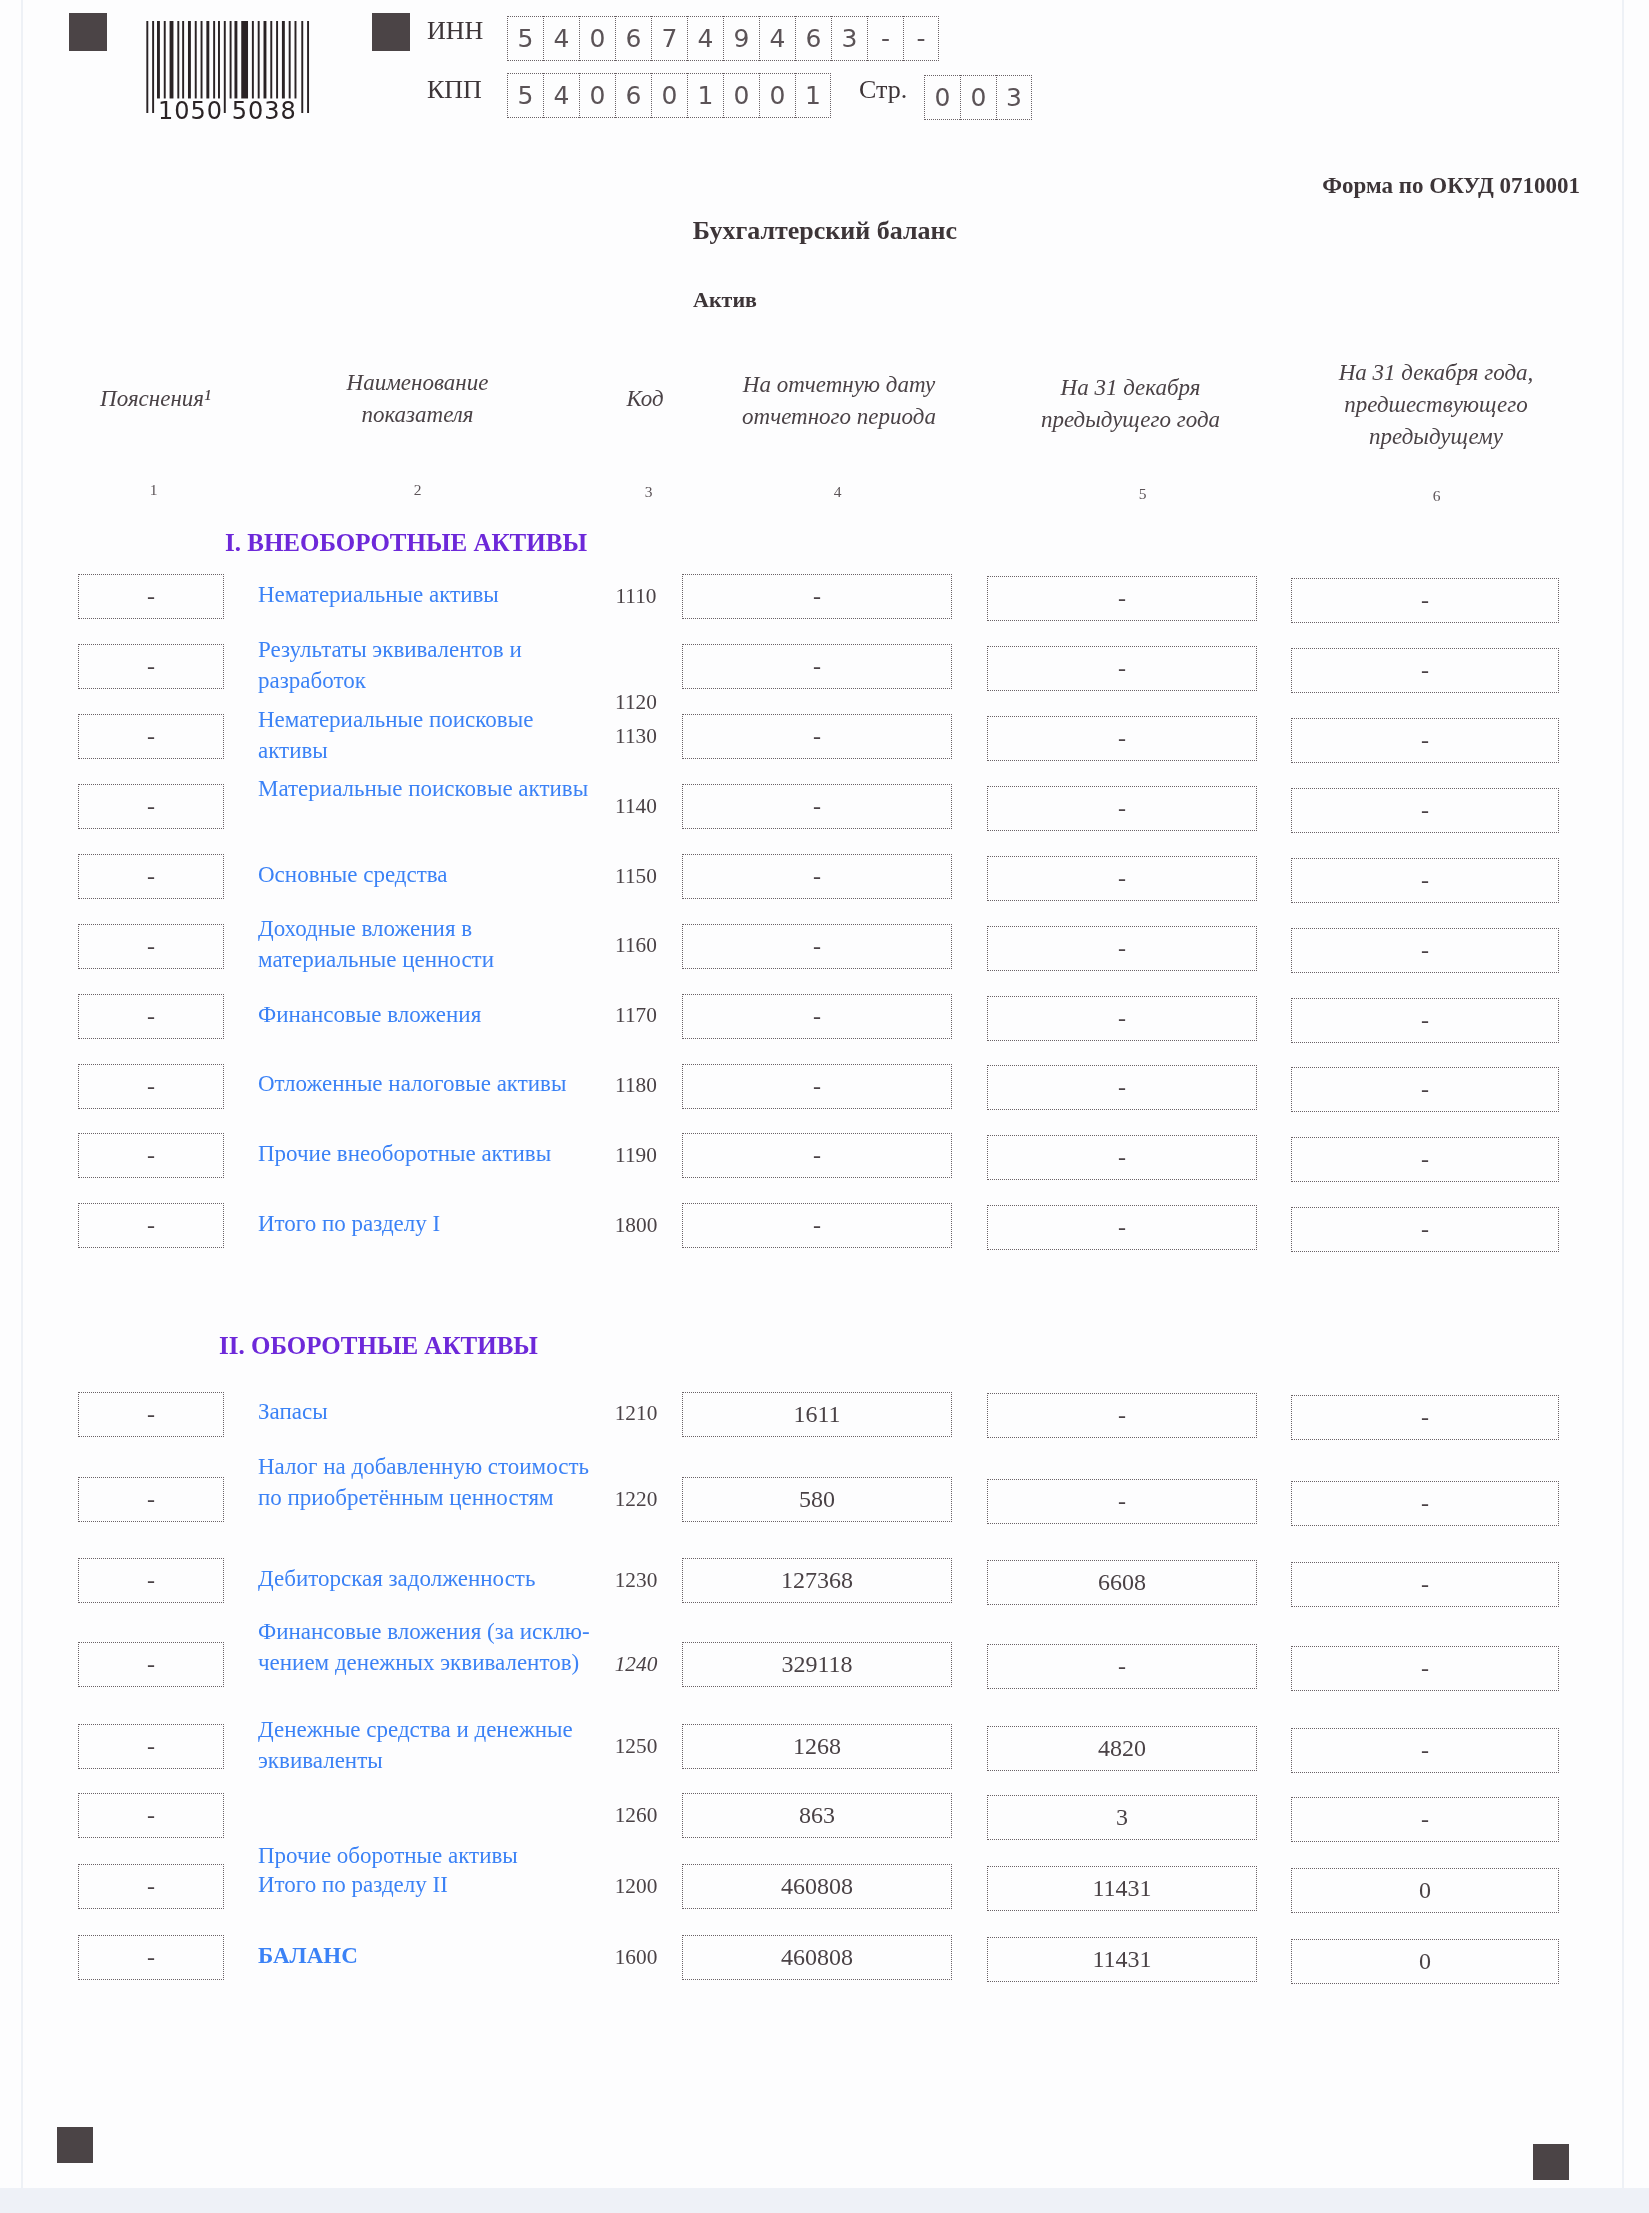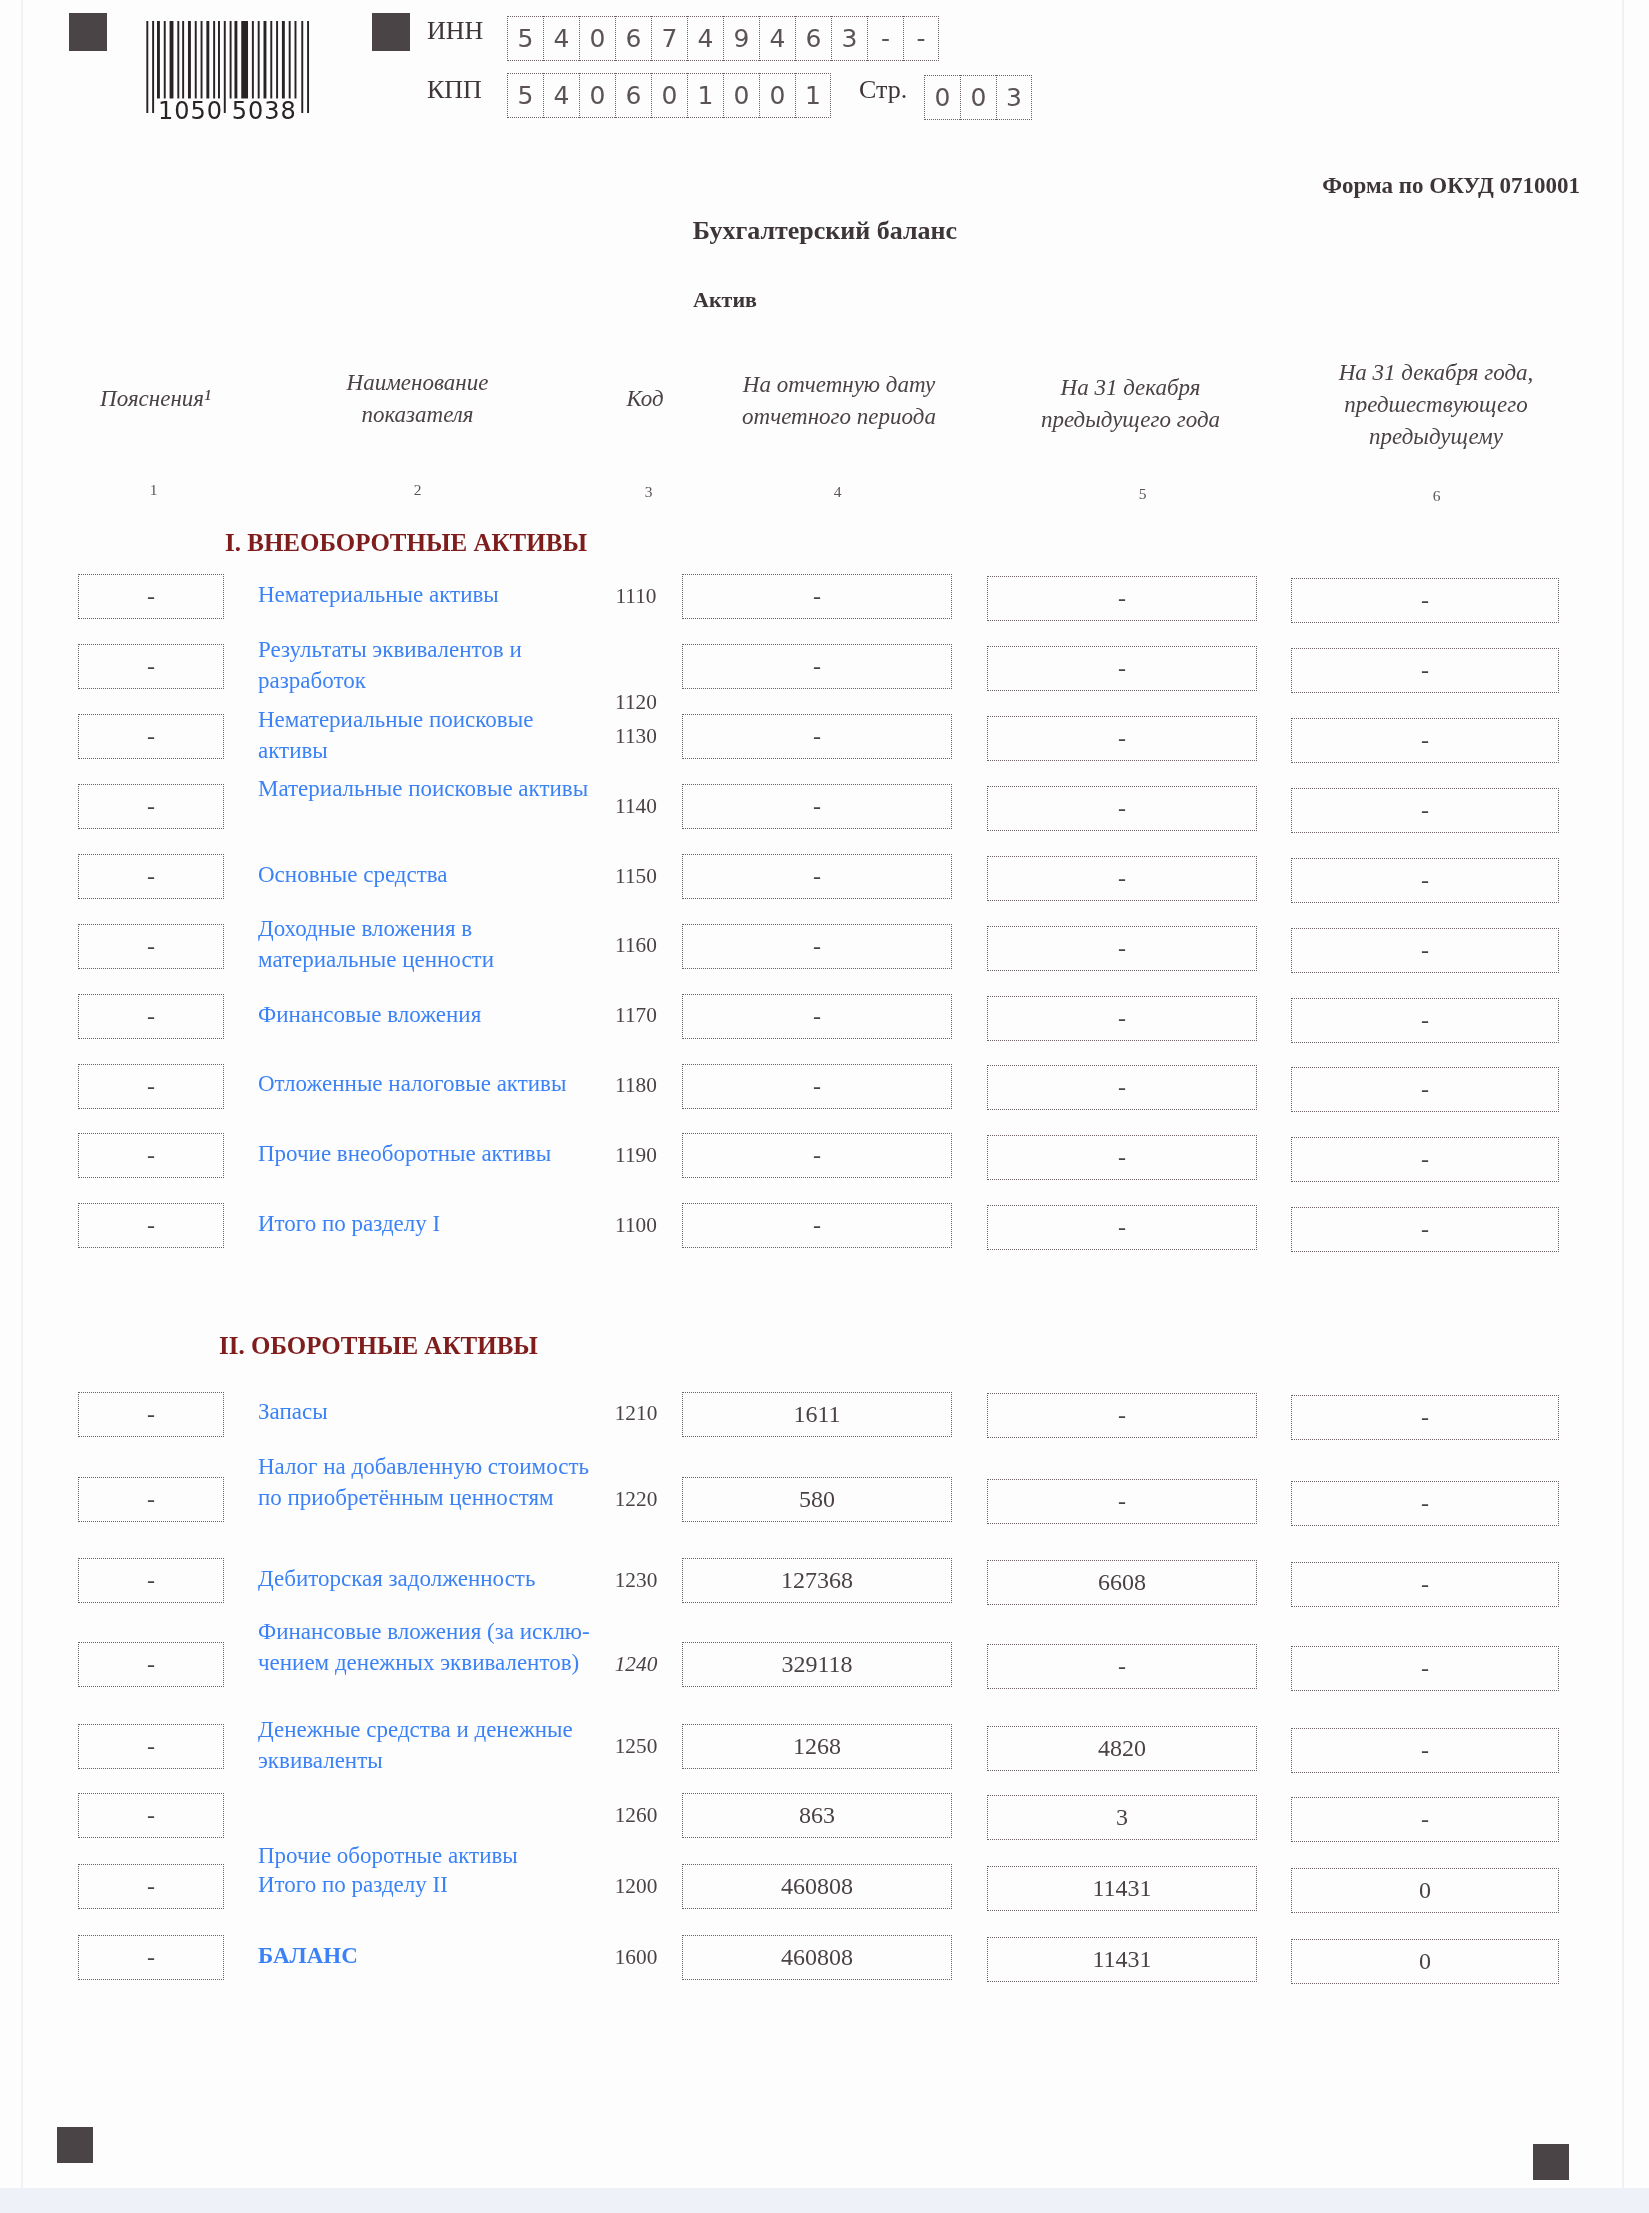--- a/index.html
+++ b/index.html
@@ -14,21 +14,21 @@
   .hdr-label { position:absolute; font-size:26px; color:#3d3538; }
   .cellrow { position:absolute; display:flex; }
   .cell { width:36px; height:45px; border:1.9px dotted #6a6266; border-right:none; display:flex; align-items:center; justify-content:center;
           font-family:"DejaVu Sans", sans-serif; font-size:25px; color:#5b5357; box-sizing:border-box; }
   .cell:last-child { border-right:1.9px dotted #6a6266; }
   .okud { position:absolute; right:70px; top:173px; font-size:23px; font-weight:bold; color:#3d3538; }
   .title { position:absolute; left:0; width:1650px; top:216px; text-align:center; font-size:26px; font-weight:bold; color:#3d3538; }
   .subtitle { position:absolute; left:0; width:1450px; top:287px; text-align:center; font-size:22px; font-weight:bold; color:#3d3538; }
   .colhead { position:absolute; font-style:italic; font-size:23px; text-align:center; line-height:32px; color:#4a4246; }
   .colnum { position:absolute; font-size:15.5px; color:#5c5458; text-align:center; width:39px; }
-  .section { position:absolute; font-weight:bold; font-size:25px; color:#7f1d1d; }
+  .section { position:absolute; font-weight:bold; font-size:25px; color:#6d28d9; }
   .row { position:absolute; left:0; width:1650px; }
   .box { position:absolute; border:1.9px dotted #6a6266; box-sizing:border-box; display:flex; align-items:center; justify-content:center;
          font-size:24px; color:#4a4246; background:transparent; }
   .box.note { left:78px; width:146px; height:45px; }
   .box.v4 { left:682px; width:270px; height:45px; }
   .box.v5 { left:987px; width:270px; height:45px; }
   .box.v6 { left:1291px; width:268px; height:45px; }
   .lbl { position:absolute; left:258px; width:349px; font-size:23px; line-height:31px; color:#3b82f6; }
   .lbl.bold { font-weight:bold; }
   .code { position:absolute; left:607px; width:58px; text-align:center; font-size:21.3px; color:#4a4246; }
@@ -200,21 +200,21 @@
       <div class="box note" style="top: 1133px;">-</div>
       <div class="lbl" style="top: 1138px;">Прочие внеоборотные активы</div>
       <div class="code" style="top: 1143px;">1190</div>
       <div class="box v4" style="top: 1133px;">-</div>
       <div class="box v5" style="top: 1135px;">-</div>
       <div class="box v6" style="top: 1137px;">-</div>
     </div>
     <div class="row" style="top: 0px;">
       <div class="box note" style="top: 1203px;">-</div>
       <div class="lbl" style="top: 1208px;">Итого по разделу I</div>
-      <div class="code" style="top: 1213px;">1100</div>
+      <div class="code" style="top: 1213px;">1800</div>
       <div class="box v4" style="top: 1203px;">-</div>
       <div class="box v5" style="top: 1205px;">-</div>
       <div class="box v6" style="top: 1207px;">-</div>
     </div>
   </div>
 
 <div class="section" style="left:219px;top:1332px;">II. ОБОРОТНЫЕ АКТИВЫ</div>
 <div id="section-1">
     <div class="row" style="top: 0px;">
       <div class="box note" style="top: 1392px;">-</div>

